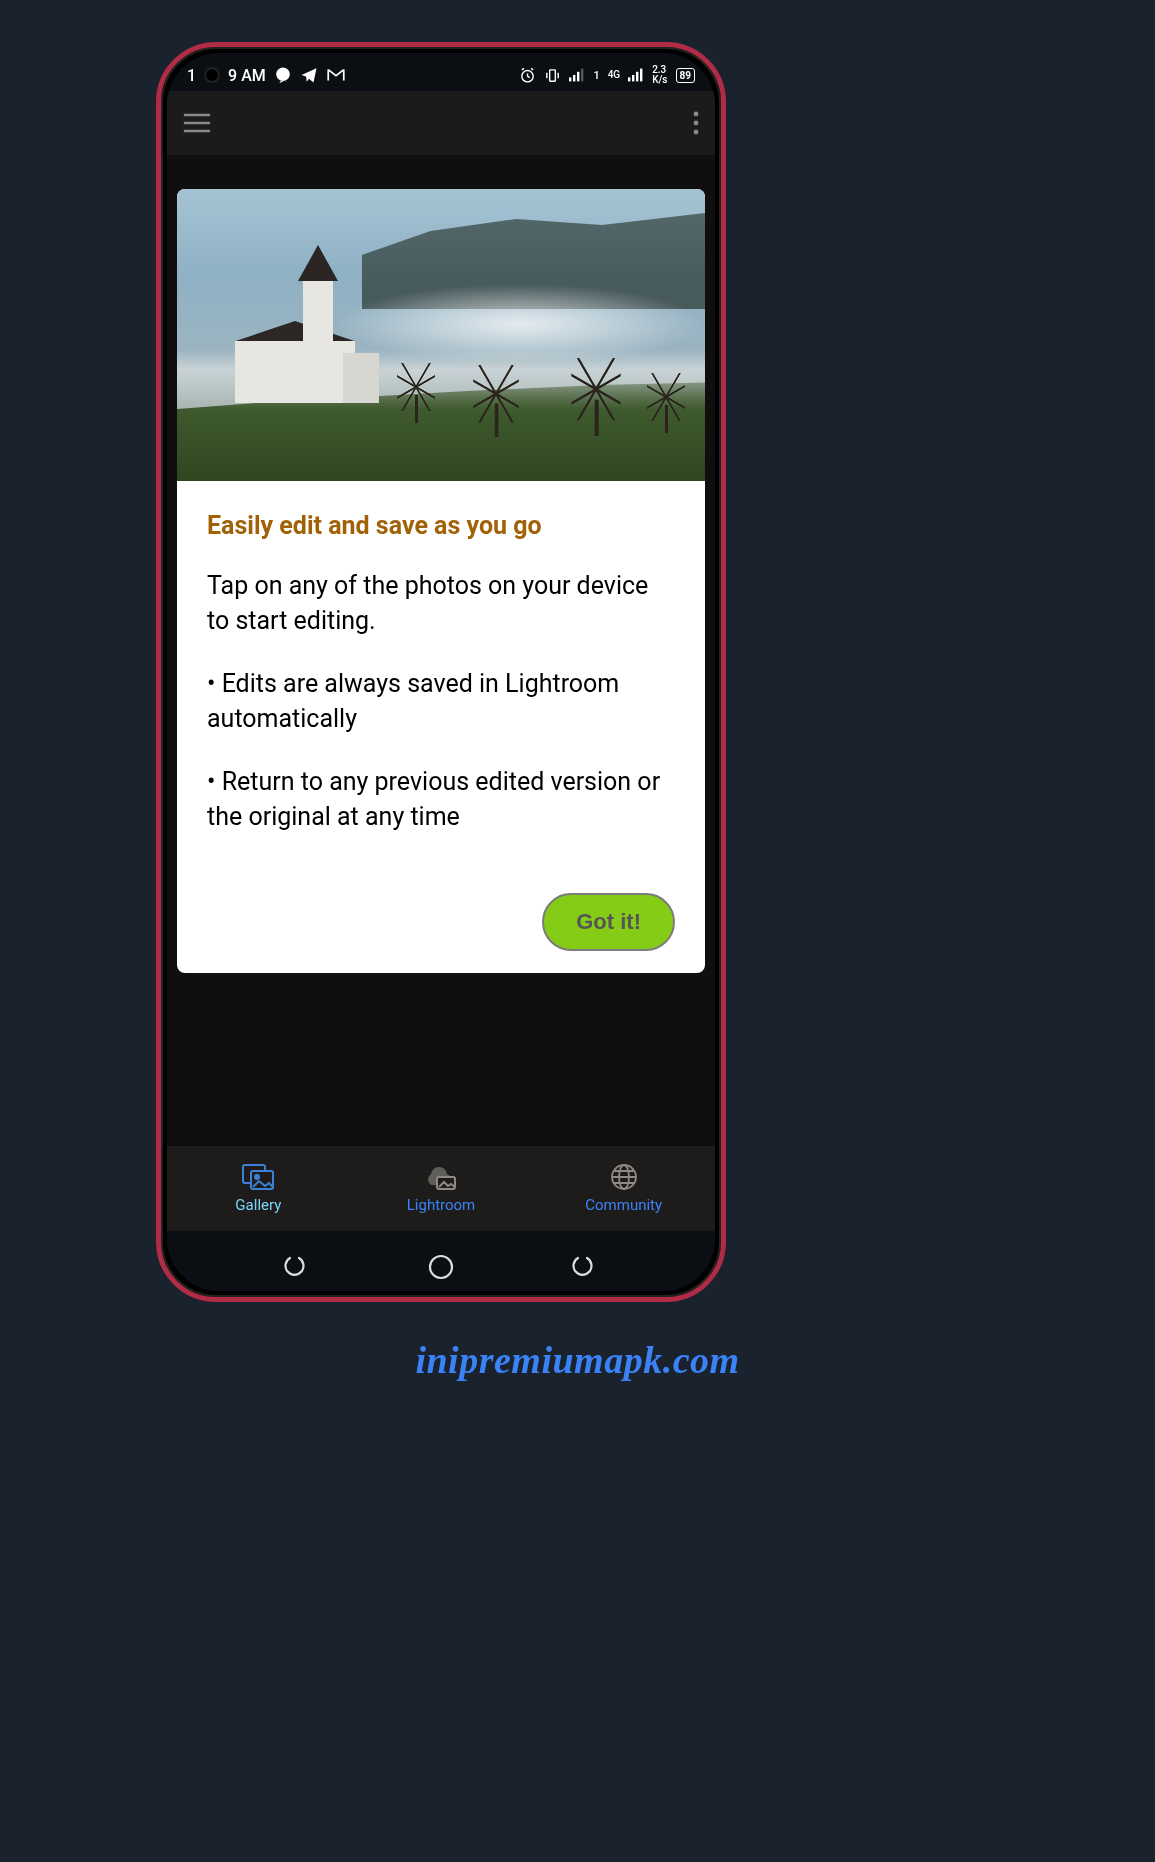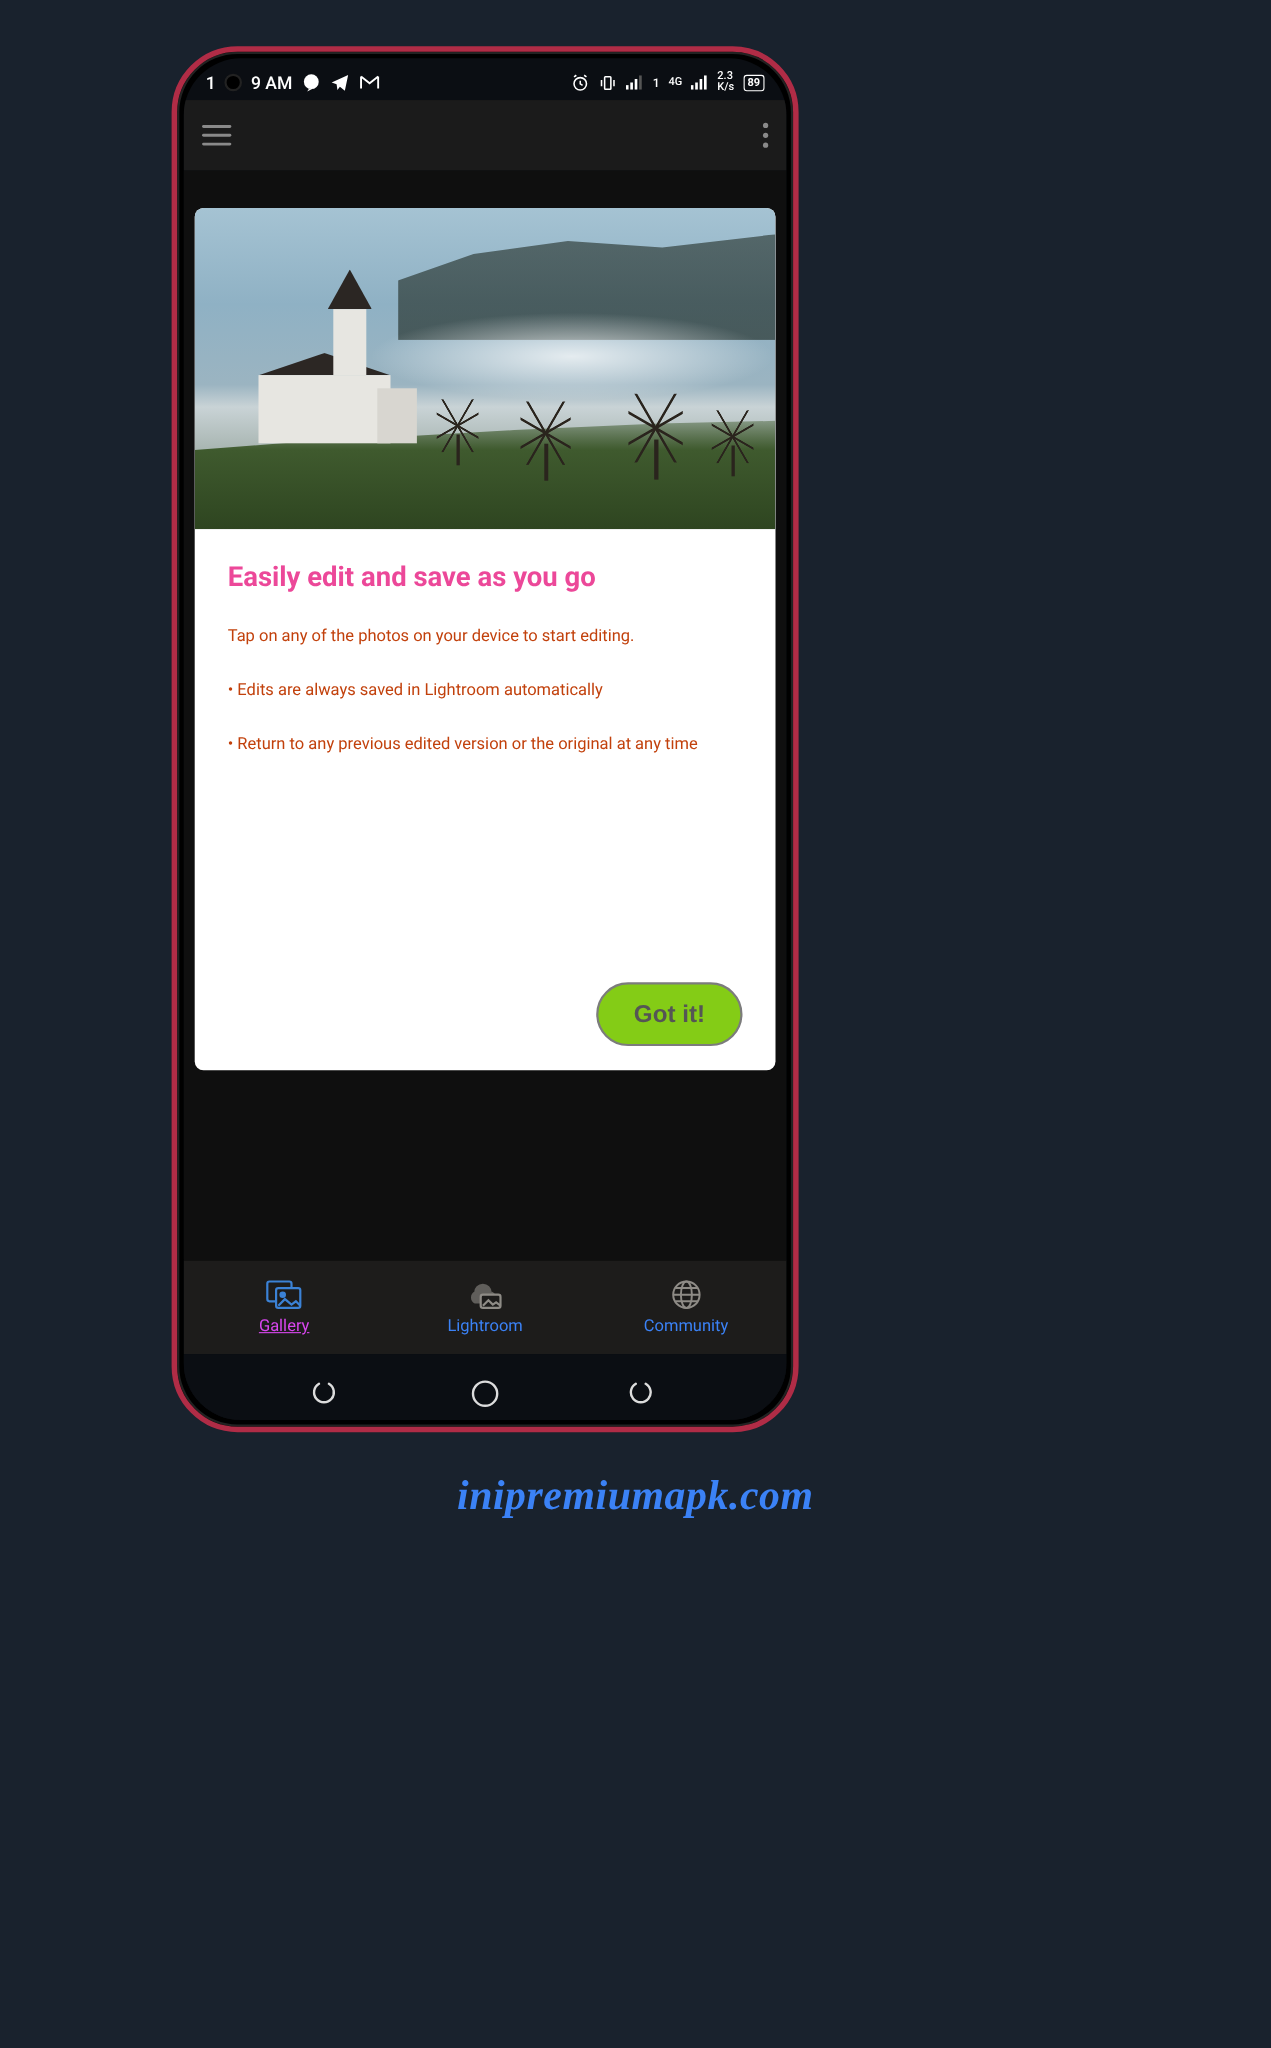--- a/index.html
+++ b/index.html
@@ -115,26 +115,26 @@
 
   .card-body {
     padding: 30px 30px 22px 30px;
     flex: 1;
     display: flex;
     flex-direction: column;
   }
   .card-title {
     font-size: 25px;
     font-weight: 700;
-    color: #ec4899;
+    color: #a16207;
     margin-bottom: 28px;
   }
   .card-text {
-    font-size: 15px;
-    color: #c2410c;
+    font-size: 25px;
+    color: #000000;
     line-height: 1.4;
     margin-bottom: 28px;
   }
   .card-text.bullet { margin-bottom: 28px; }
   .card-actions {
     margin-top: auto;
     display: flex;
     justify-content: flex-end;
   }
   .gotit-btn {
@@ -158,21 +158,21 @@
   .nav-item {
     flex: 1;
     display: flex;
     flex-direction: column;
     align-items: center;
     justify-content: center;
     gap: 5px;
     color: #3b82f6;
     font-size: 15px;
   }
-  .nav-item.active { color: #d946ef; text-decoration: underline; }
+  .nav-item.active { color: #7dd3fc; }
   .nav-icon { height: 28px; display:flex; align-items:center; }
 
   
   .sys-nav {
     height: 76px;
     display: flex;
     justify-content: space-evenly;
     align-items: center;
     background: #0b0e13;
   }

